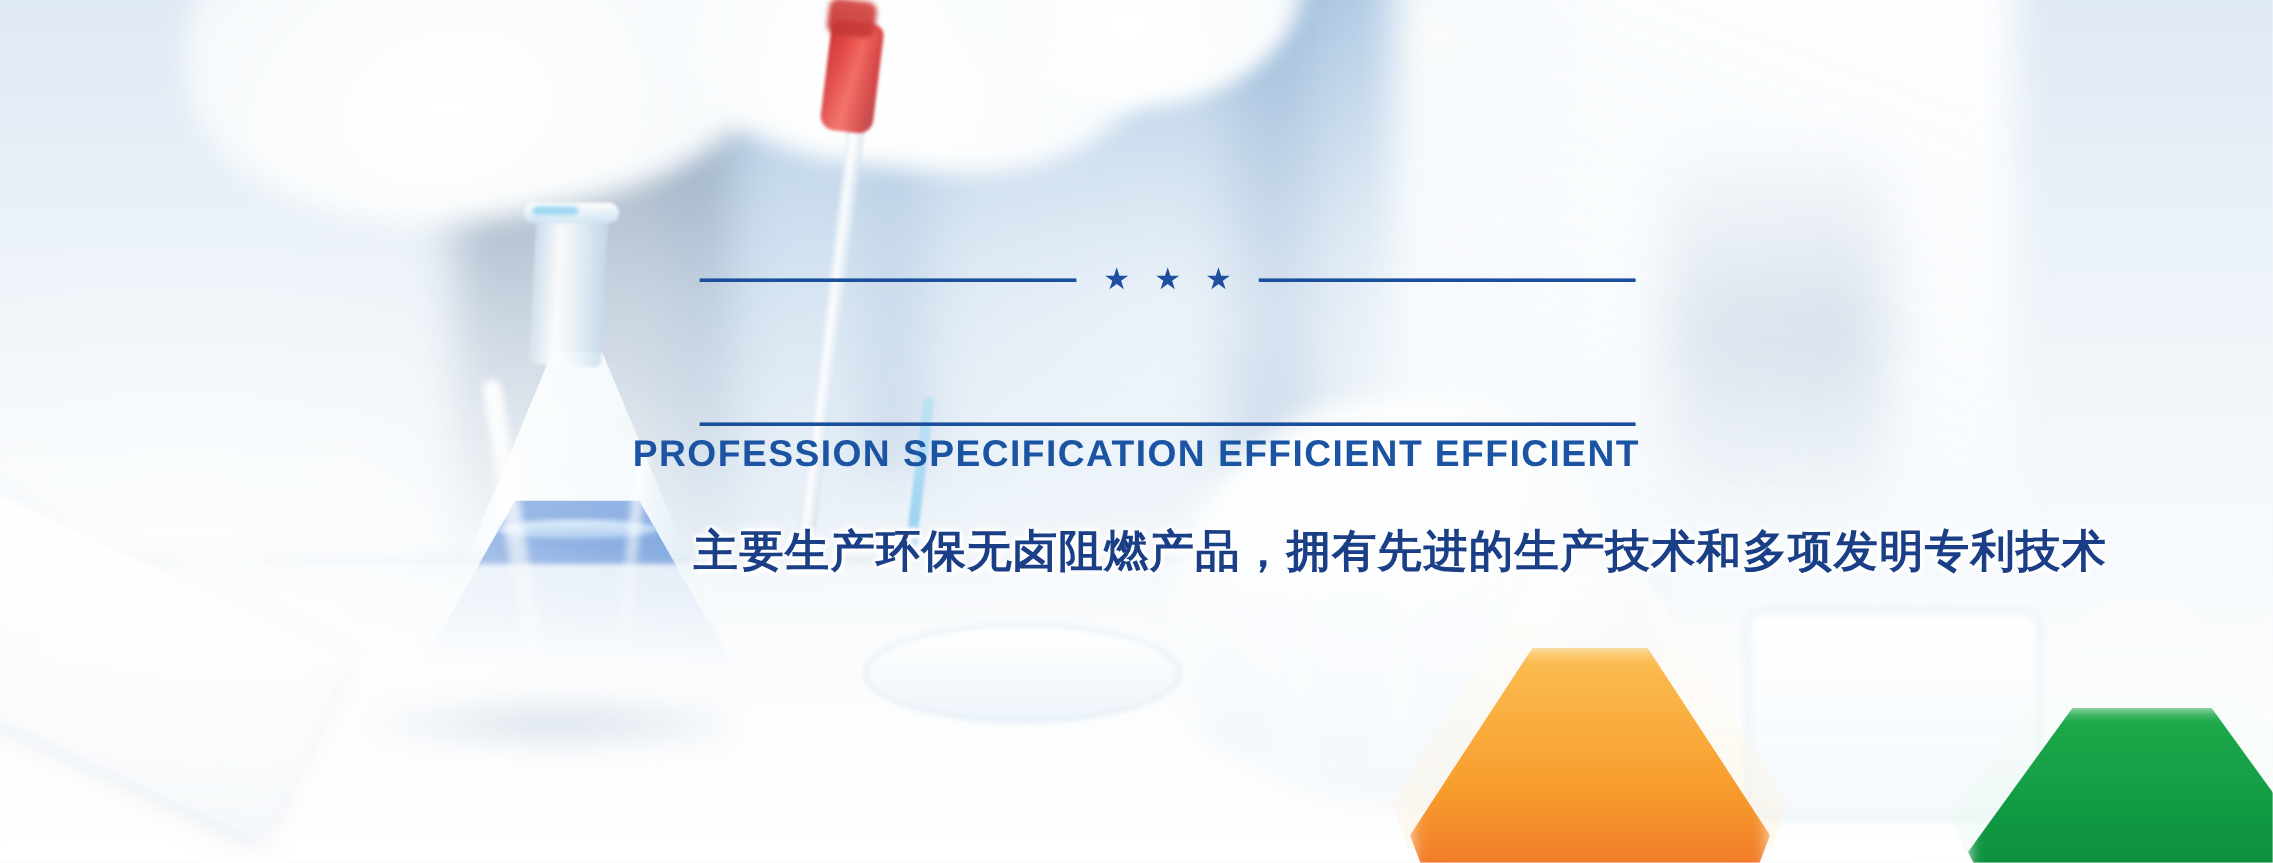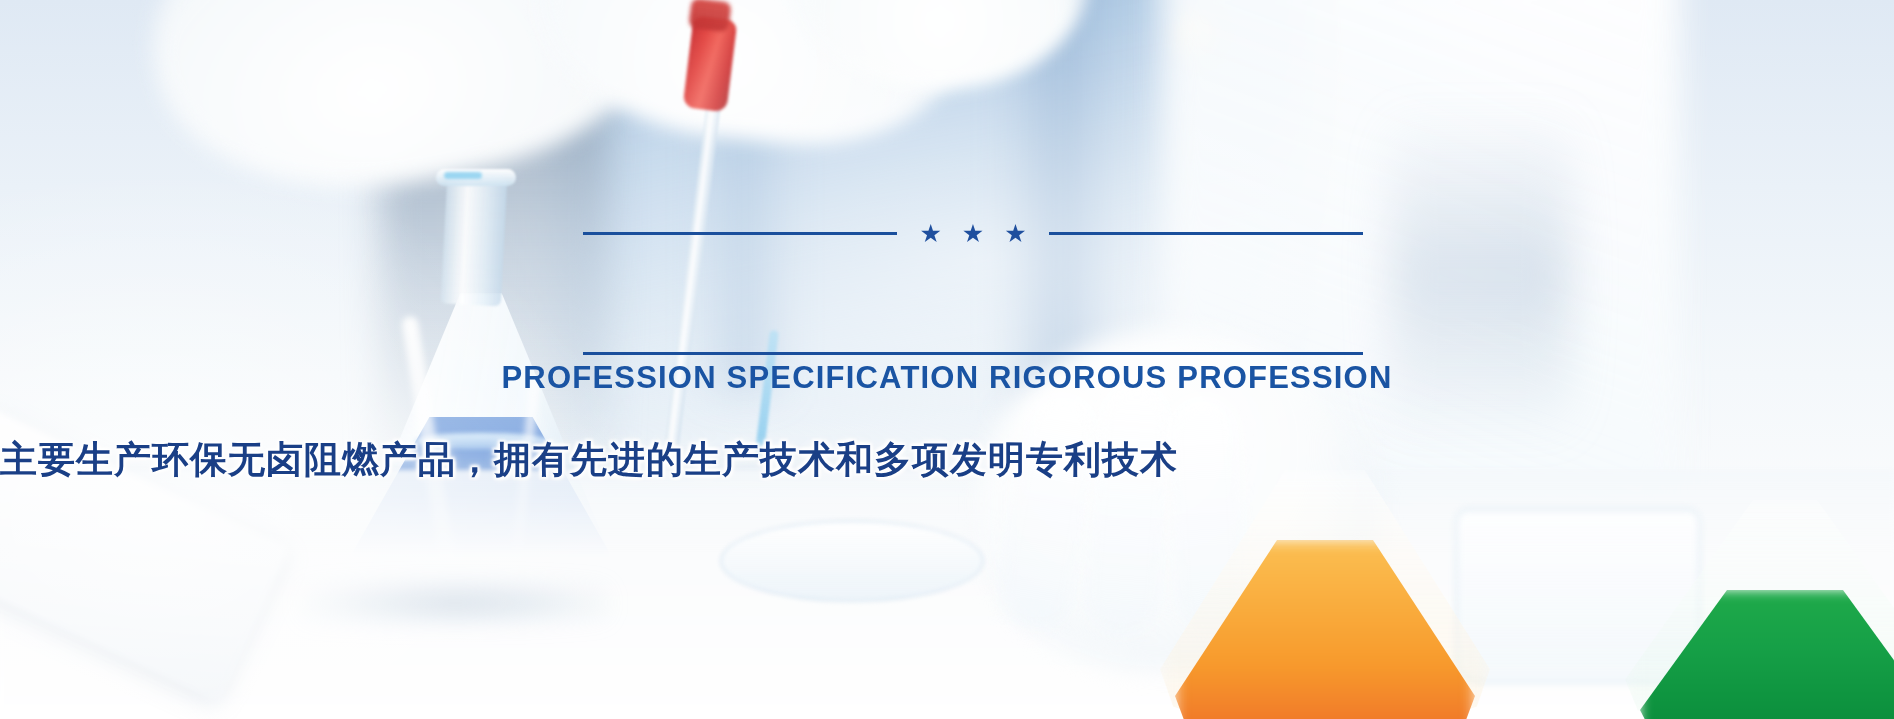--- a/index.html
+++ b/index.html
@@ -371,21 +371,21 @@
     color: #1a54a3;
     font-size: 31px;
     font-weight: 700;
     letter-spacing: 1.2px;
     white-space: nowrap;
   }
 
   .tagline {
     position: absolute;
     left: 0; top: 435px; width: 1756px;
-    text-align: left;
+    text-align: right;
     color: #1a3f86;
     font-size: 37px;
     font-weight: 700;
     letter-spacing: 1px;
     white-space: nowrap;
     text-shadow:
       0 0 2px #ffffff, 0 0 4px #ffffff, 0 0 7px #ffffff,
       2px 2px 3px rgba(255,255,255,0.95), -2px -2px 3px rgba(255,255,255,0.95),
       2px -2px 3px rgba(255,255,255,0.9), -2px 2px 3px rgba(255,255,255,0.9),
       0 0 12px rgba(255,255,255,0.85);
@@ -457,18 +457,18 @@
         <span class="star">★</span>
         <span class="star">★</span>
         <span class="star">★</span>
       </div>
       <div class="rule-line"></div>
     </div>
 
 
     <div class="rule-bottom"></div>
 
-    <div class="subtitle-en">PROFESSION SPECIFICATION RIGOROUS PROFESSION</div>
+    <div class="subtitle-en">PROFESSION SPECIFICATION EFFICIENT EFFICIENT</div>
 
     <div class="tagline">主要生产环保无卤阻燃产品，拥有先进的生产技术和多项发明专利技术</div>
 
   </div>
 </div>
 
 </body></html>

